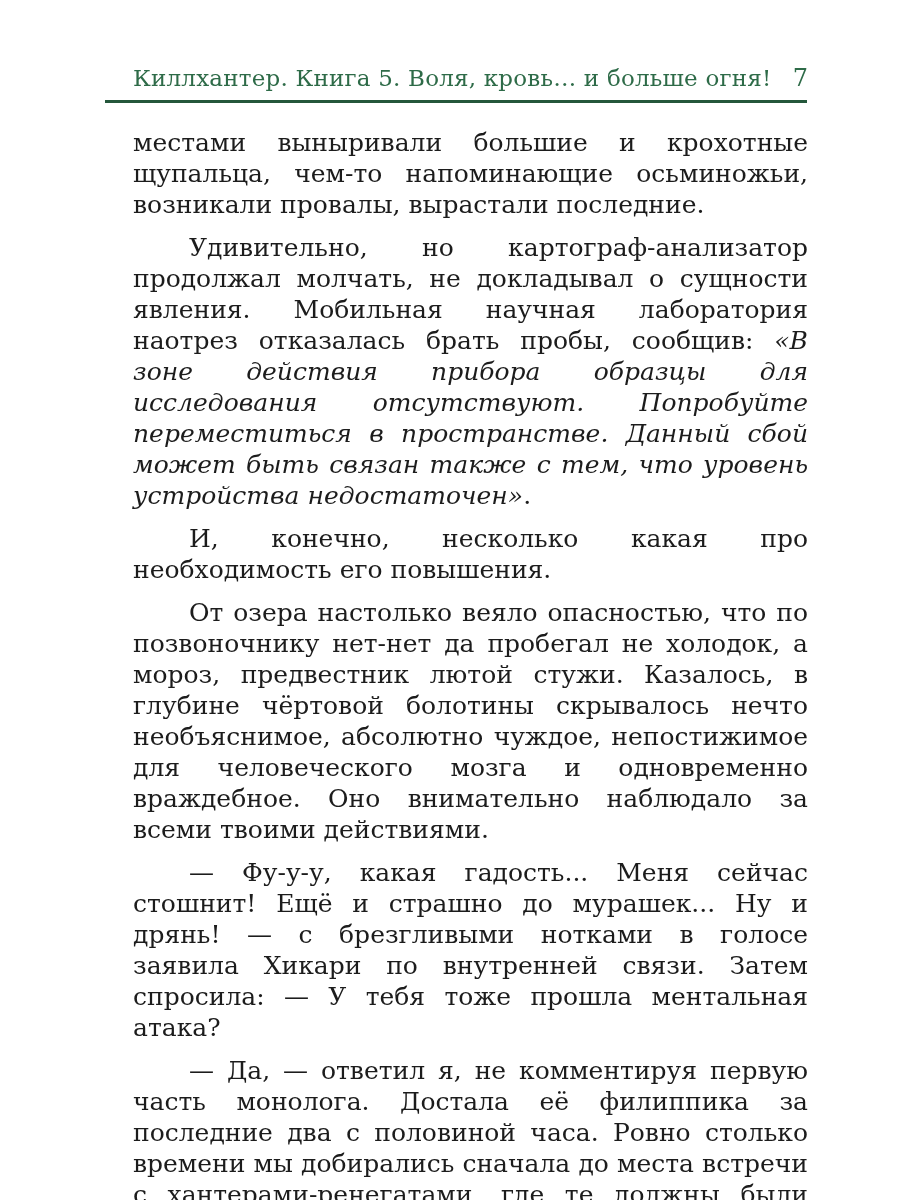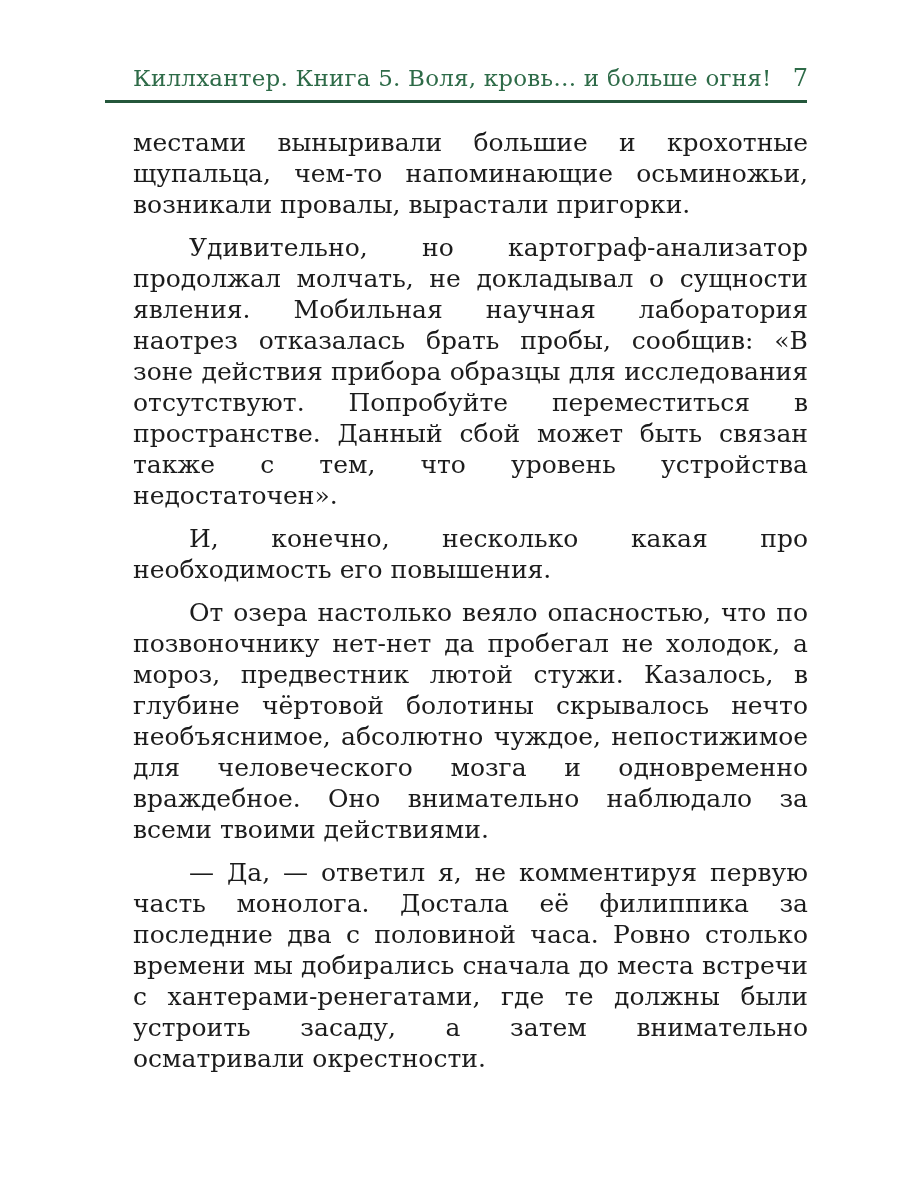--- a/index.html
+++ b/index.html
@@ -55,32 +55,34 @@
     text-align: justify;
   }
   .para {
     margin: 0 0 12px 0;
     text-indent: 56px;
   }
   .para.noindent {
     text-indent: 0;
   }
   .seg.italic {
+    font-style: italic;
     margin-top: 48px;
   }
 </style>
 </head>
 <body>
 
 <div class="page" style="--accent: #2e6b48; --rule: #24573b; --text: #1c1c1c; background: rgb(255, 255, 255);">
   <div class="header">
     <span class="title">Киллхантер. Книга 5. Воля, кровь… и больше огня!</span>
     <span class="pageno">7</span>
   </div>
   <div class="rule"></div>
   <div class="body-text" id="body-text">
-      <p class="para noindent"><span class="seg">местами выныривали большие и крохотные щупальца, чем-то напоминающие осьминожьи, возникали провалы, вырастали пригорки.</span></p>
+      <p class="para noindent"><span class="seg">местами выныривали большие и крохотные щупальца, чем-то напоминающие осьминожьи, возникали провалы, вырастали последние.</span></p>
       <p class="para"><span class="seg">Удивительно, но картограф-анализатор продолжал молчать, не докладывал о сущности явления. Мобильная научная лаборатория наотрез отказалась брать пробы, сообщив: </span><span class="seg italic">«В зоне действия прибора образцы для исследования отсутствуют. Попробуйте переместиться в пространстве. Данный сбой может быть связан также с тем, что уровень устройства недостаточен»</span><span class="seg">.</span></p>
       <p class="para"><span class="seg">И, конечно, несколько какая про необходимость его повышения.</span></p>
       <p class="para"><span class="seg">От озера настолько веяло опасностью, что по позвоночнику нет-нет да пробегал не холодок, а мороз, предвестник лютой стужи. Казалось, в глубине чёртовой болотины скрывалось нечто необъяснимое, абсолютно чуждое, непостижимое для человеческого мозга и одновременно враждебное. Оно внимательно наблюдало за всеми твоими действиями.</span></p>
+      <p class="para"><span class="seg">— Фу-у-у, какая гадость... Меня сейчас стошнит! Ещё и страшно до мурашек... Ну и дрянь! — с брезгливыми нотками в голосе заявила Хикари по внутренней связи. Затем спросила: — У тебя тоже прошла ментальная атака?</span></p>
       <p class="para"><span class="seg">— Да, — ответил я, не комментируя первую часть монолога. Достала её филиппика за последние два с половиной часа. Ровно столько времени мы добирались сначала до места встречи с хантерами-ренегатами, где те должны были устроить засаду, а затем внимательно осматривали окрестности.</span></p>
     </div>
 </div>
 
 </body></html>

